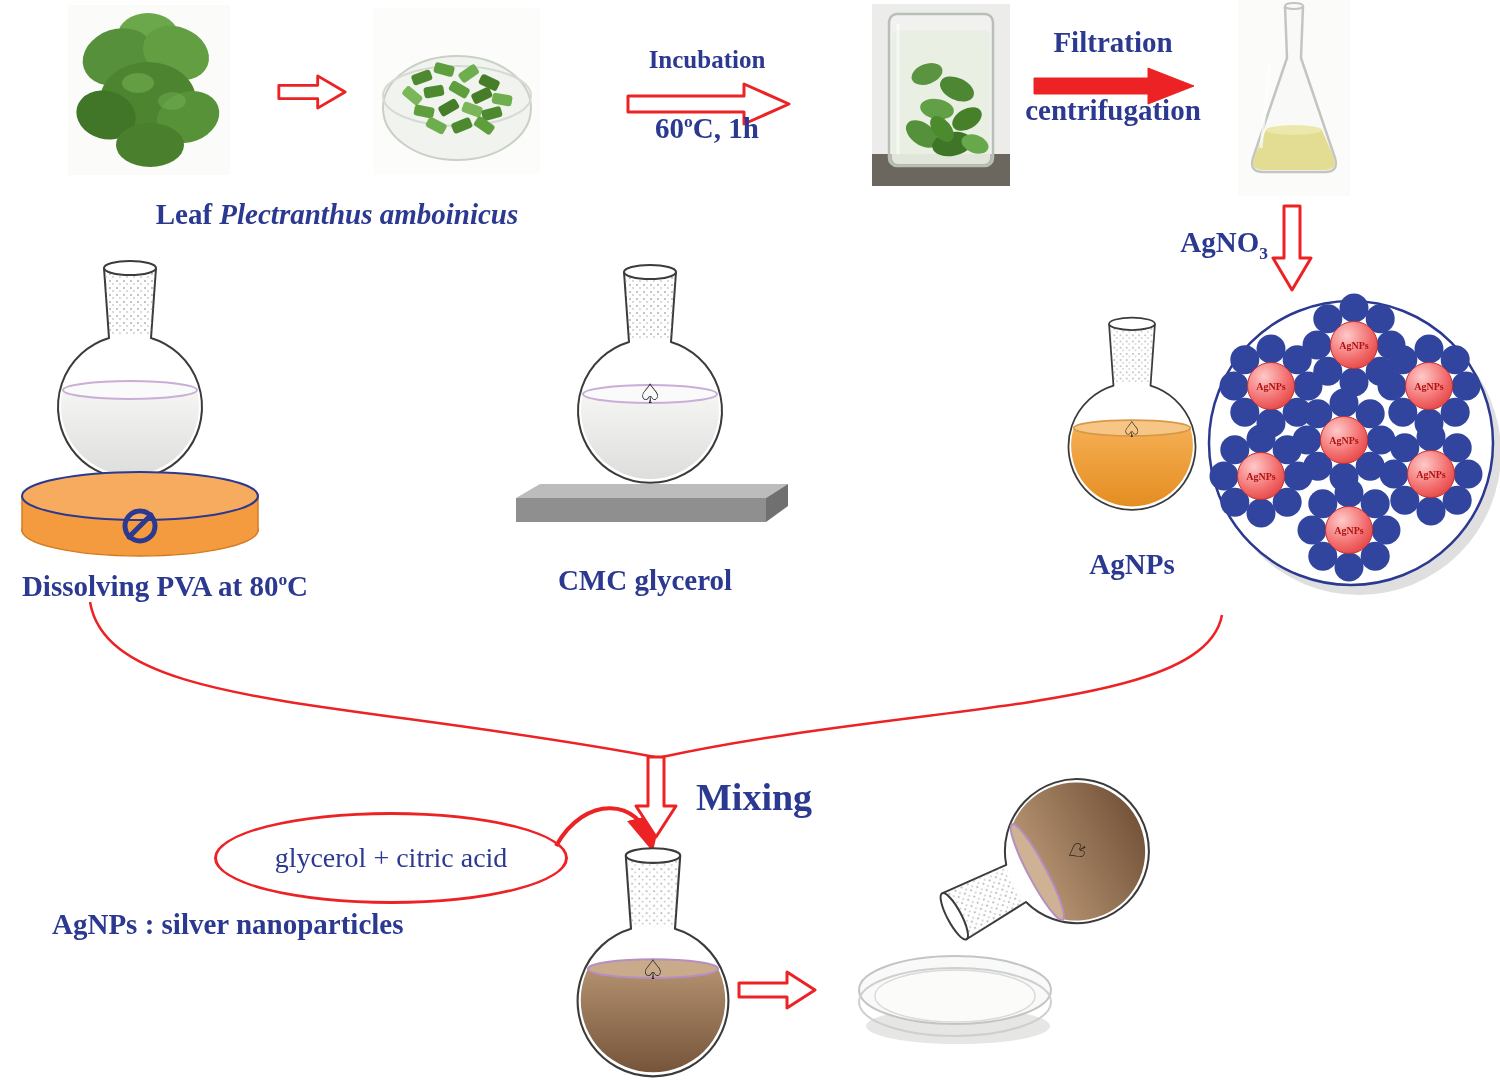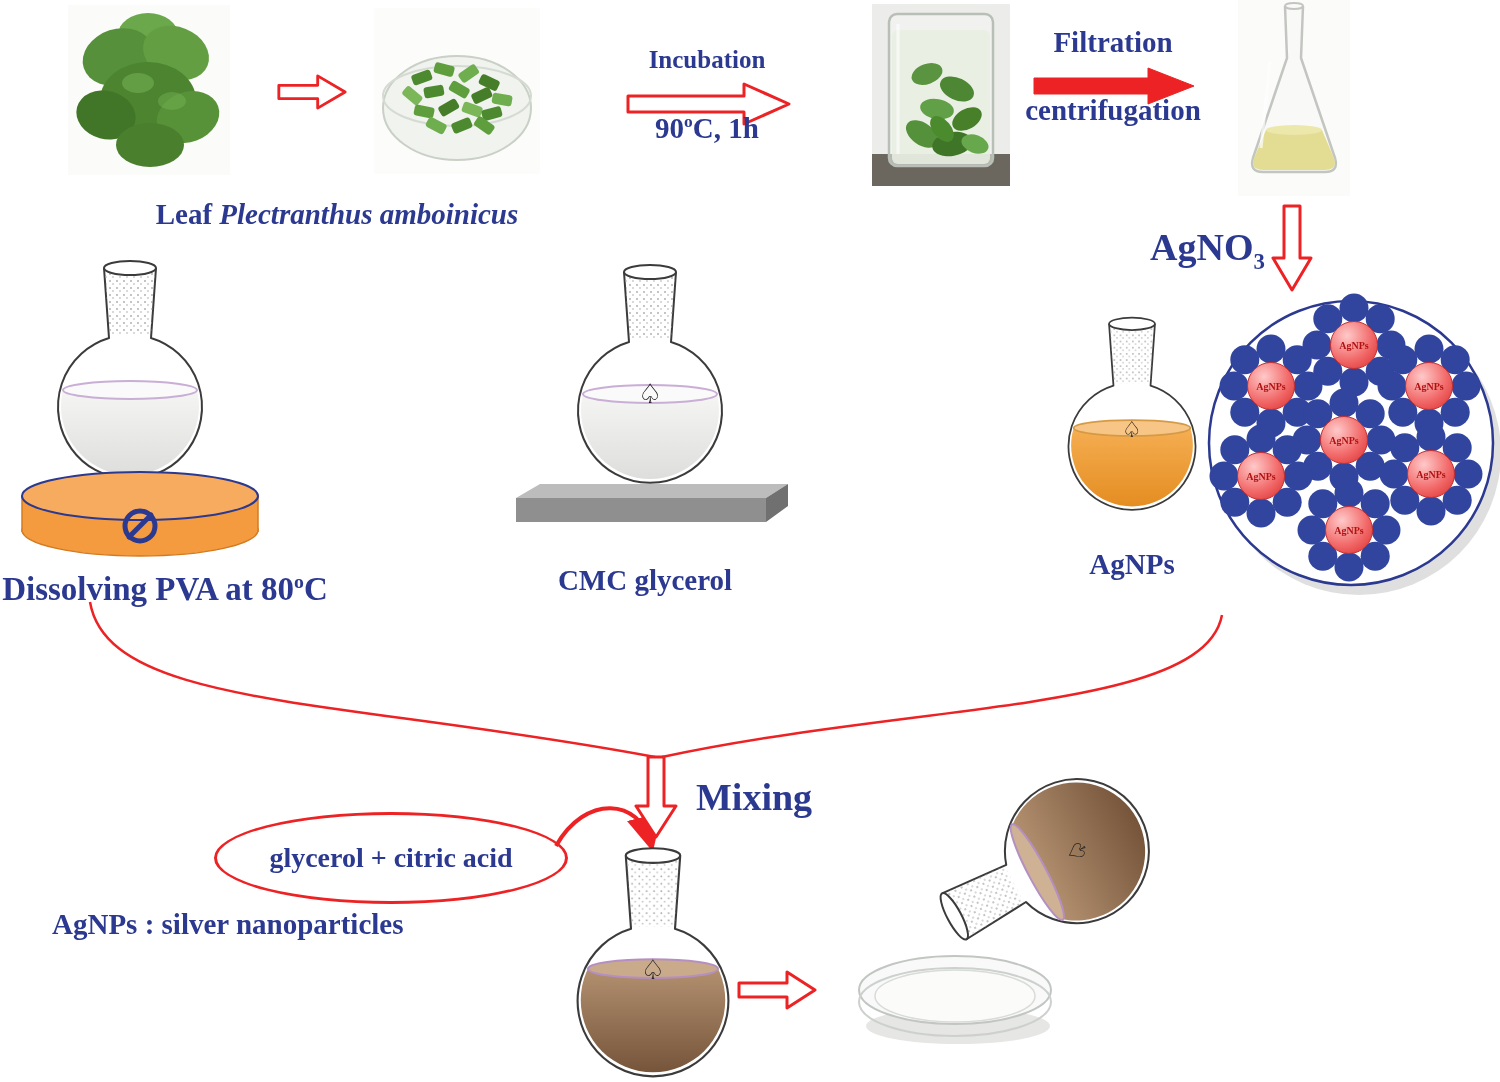--- a/index.html
+++ b/index.html
@@ -21,21 +21,21 @@
   .cap sup,.cap sub{font-size:0.6em;}
   .legend{position:absolute;color:var(--text-blue);font-weight:bold;}
   .legend div{margin-bottom:32px;white-space:nowrap;}
   .np-blue{fill:var(--agnp-blue);}
   .arrow-hollow{fill:#ffffff;stroke:var(--arrow-red);stroke-width:3;stroke-linejoin:round;}
   .arrow-solid{fill:var(--arrow-red);stroke:var(--arrow-red);stroke-width:1;stroke-linejoin:round;}
   .redline{fill:none;stroke:var(--arrow-red);}
   .ellipse-pill{
     position:absolute;border:3px solid var(--arrow-red);border-radius:50%;
     display:flex;align-items:center;justify-content:center;
-    color:var(--text-blue);font-weight:bold;background:transparent;
+    color:var(--text-blue);font-weight:normal;background:transparent;
   }
 </style>
 </head>
 <body>
 
 <svg width="0" height="0" style="position:absolute" aria-hidden="true">
   <defs>
     <linearGradient id="gradWhite" x1="0" y1="0" x2="0" y2="1">
       <stop offset="0" stop-color="#f5f5f4"></stop>
         <stop offset="1" stop-color="#dbdbd9"></stop>
@@ -123,21 +123,21 @@
   <span>Leaf </span><i>Plectranthus amboinicus</i>
 </div>
 
 <div class="cap" style="left:612px;top:46px;width:190px;font-size:25px">Incubation</div>
 
 <svg class="abs" style="left:624px;top:80px" width="170" height="48" viewBox="0 0 170 48">
   <polygon class="arrow-hollow" points="4,16 120,16 120,4 165,24 120,44 120,32 4,32"></polygon>
 </svg>
 
 <div class="cap" style="left:612px;top:112px;width:190px;font-size:29px">
-  <span>90</span><sup>o</sup><span>C, 1h</span>
+  <span>60</span><sup>o</sup><span>C, 1h</span>
 </div>
 
 <svg class="abs" style="left:872px;top:4px" width="138" height="182" viewBox="0 0 138 182">
   <rect width="138" height="182" fill="#ececea"></rect>
   <rect y="150" width="138" height="32" fill="#6b675f"></rect>
   <rect x="17" y="10" width="104" height="152" rx="8" fill="#f6f8f4" fill-opacity="0.55" stroke="#b7bfb7" stroke-width="2.5"></rect>
   <rect x="20" y="26" width="98" height="134" rx="6" fill="#e9efe2" opacity="0.85"></rect>
   <g>
     <ellipse cx="55" cy="70" rx="16" ry="10" fill="#5a9440" transform="rotate(-20 55 70)"></ellipse>
     <ellipse cx="85" cy="85" rx="18" ry="11" fill="#4d8733" transform="rotate(25 85 85)"></ellipse>
@@ -161,21 +161,21 @@
 
 <svg class="abs" style="left:1238px;top:0px" width="112" height="196" viewBox="0 0 112 196">
   <rect width="112" height="196" fill="#fbfbf9"></rect>
   <path d="M47,6 L49,58 L15,158 Q11,172 25,172 L87,172 Q101,172 97,158 L63,58 L65,6" fill="#f8f9f6" fill-opacity="0.6" stroke="#c3c6c0" stroke-width="2.5" stroke-linejoin="round"></path>
   <path d="M28,130 L16,158 Q12,170 25,170 L87,170 Q100,170 96,158 L84,130 Z" fill="#e3dd94"></path>
   <ellipse cx="56" cy="130" rx="28" ry="5" fill="#ece7ab"></ellipse>
   <ellipse cx="56" cy="6" rx="9" ry="3" fill="none" stroke="#c3c6c0" stroke-width="2"></ellipse>
   <line x1="32" y1="62" x2="23" y2="148" stroke="#ffffff" stroke-width="3" opacity="0.7"></line>
 </svg>
 
-<div class="cap" style="left:1150px;top:226px;width:118px;font-size:38px;text-align:left">
+<div class="cap" style="left:1150px;top:226px;width:118px;font-size:29px;text-align:right">
   <span>AgNO</span><sub>3</sub>
 </div>
 
 <svg class="abs" style="left:1270px;top:202px" width="44" height="92" viewBox="0 0 44 92">
   <polygon class="arrow-hollow" points="14,4 30,4 30,56 41,56 22,88 3,56 14,56"></polygon>
 </svg>
 
 <svg class="abs" style="left:45px;top:258px" width="170" height="230" viewBox="0 0 170 230">
   <path d="M59,10 L64,80 A72,72 0 1 0 106,80 L111,10" fill="#ffffff" stroke="#3b3b3b" stroke-width="2" stroke-linejoin="round"></path>
   <g clip-path="url(#clipBulb)">
@@ -191,21 +191,21 @@
   <rect x="7" y="28" width="236" height="36" style="fill:var(--hotplate-orange)"></rect>
   <line x1="7" y1="28" x2="7" y2="64" stroke="#d57a20" stroke-width="1.5"></line>
   <line x1="243" y1="28" x2="243" y2="64" stroke="#d57a20" stroke-width="1.5"></line>
   <ellipse cx="125" cy="28" rx="118" ry="24" fill="#f7ab5e" style="stroke:var(--text-blue)" stroke-width="2"></ellipse>
   <g>
     <circle cx="125" cy="58" r="15" fill="none" style="stroke:var(--text-blue)" stroke-width="5"></circle>
     <line x1="136" y1="47" x2="114" y2="69" style="stroke:var(--text-blue)" stroke-width="5" stroke-linecap="round"></line>
   </g>
 </svg>
 
-<div class="cap" style="left:0px;top:570px;width:330px;font-size:33px">
+<div class="cap" style="left:0px;top:570px;width:330px;font-size:29px">
   <span>Dissolving PVA at 80</span><sup>o</sup><span>C</span>
 </div>
 
 <svg class="abs" style="left:565px;top:262px" width="170" height="230" viewBox="0 0 170 230">
   <path d="M59,10 L64,80 A72,72 0 1 0 106,80 L111,10" fill="#ffffff" stroke="#3b3b3b" stroke-width="2" stroke-linejoin="round"></path>
   <g clip-path="url(#clipBulb)">
       <rect x="10" y="132" width="150" height="95" fill="url(#gradWhite)"></rect>
     </g>
   <ellipse cx="85" cy="132" rx="67" ry="9" fill="#fafafa" stroke="#c9aed6" stroke-width="2"></ellipse>
   <text x="85" y="141" text-anchor="middle" font-size="27" fill="#161616" style="font-family:'DejaVu Sans',sans-serif">♤</text>

